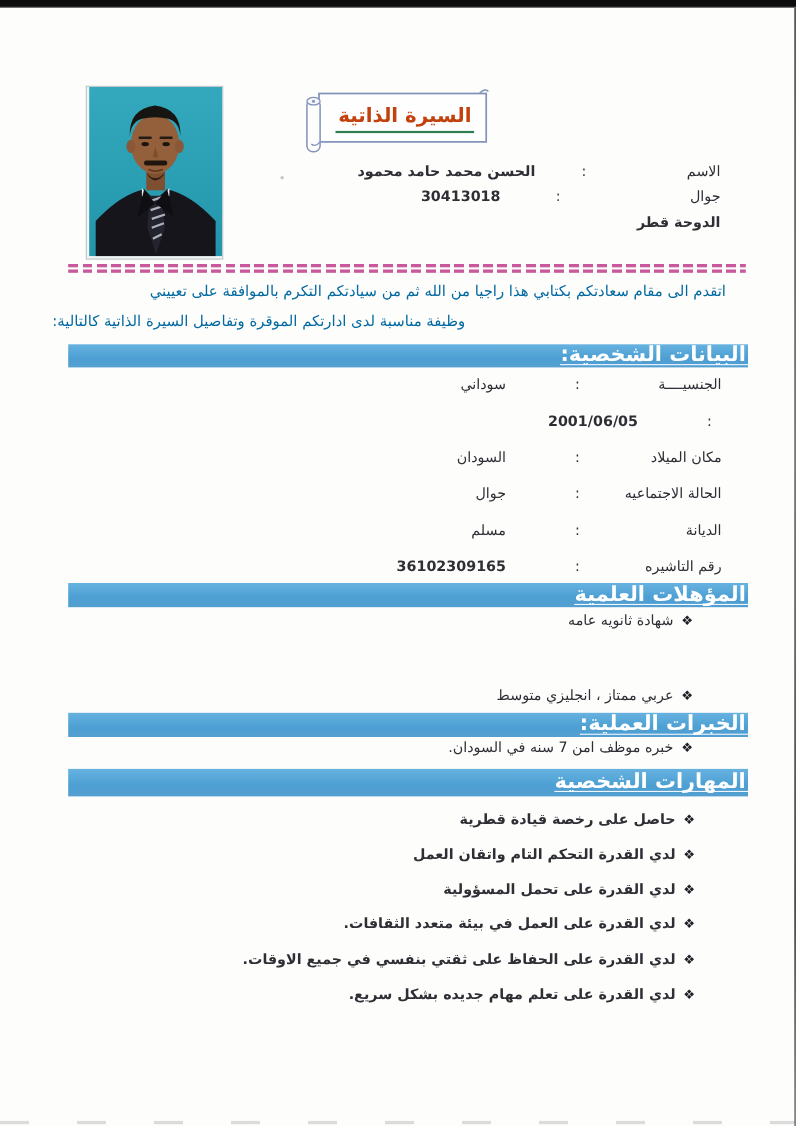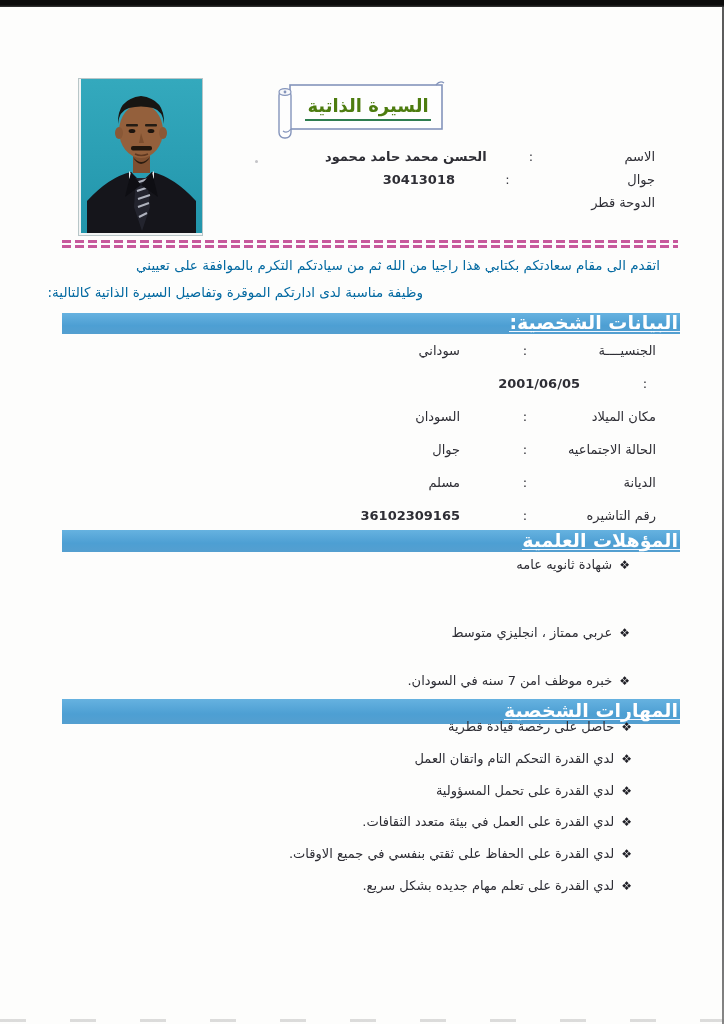--- a/index.html
+++ b/index.html
@@ -28,31 +28,31 @@
   .photo svg{display:block;}
 
   
   .banner{position:absolute;left:276px;top:80px;width:172px;height:64px;}
   .banner svg{position:absolute;left:0;top:0;}
   .banner-text{
     position:absolute;left:22px;top:8px;width:140px;height:40px;
     display:flex;align-items:center;justify-content:center;
   }
   .banner-text span{
-    font-size:18px;font-weight:bold;color:#4d7c0f;
+    font-size:18px;font-weight:bold;color:#c2410c;
     border-bottom:2px solid #2e7d4f;padding:0 2px 3px 2px;
   }
 
   
   .contact{position:absolute;top:146px;right:69px;width:330px;font-size:13px;}
   .c-row{display:flex;direction:rtl;height:23px;line-height:22px;}
   .c-label{width:95px;}
   .c-colon{width:105px;text-align:center;color:#3a3a42;}
   .c-value{flex:1;font-weight:bold;white-space:nowrap;}
-  .c-city{font-weight:normal;}
+  .c-city{font-weight:bold;}
 
   
   .separator{position:absolute;top:240px;left:62px;width:616px;height:9px;
     background-image:
       repeating-linear-gradient(90deg,#c7599c 0 9px,rgba(0,0,0,0) 9px 13px),
       repeating-linear-gradient(90deg,#c7599c 0 9px,rgba(0,0,0,0) 9px 13px);
     background-size:100% 3px,100% 3px;
     background-position:0 0,0 5px;
     background-repeat:no-repeat;
   }
@@ -83,21 +83,21 @@
   .f-value{flex:1;padding-right:54px;white-space:nowrap;}
   .num{font-weight:bold;}
 
   
   .bullet-line{position:absolute;right:94px;white-space:nowrap;font-size:13px;direction:rtl;}
   .glyph{font-size:12px;margin-left:7px;color:#1f1f26;}
   .b-qualif{top:557px;}
   .b-lang{top:625px;}
   .b-exp{top:673px;}
 
-  .skills-list{position:absolute;top:715px;right:92px;font-size:13px;direction:rtl;}
+  .skills-list{position:absolute;top:733px;right:92px;font-size:13px;direction:rtl;font-weight:bold;}
   .skill-item{height:31.8px;line-height:24px;white-space:nowrap;}
 </style>
 </head>
 <body>
 
 <div class="page">
 
   <div class="scan-top"></div>
   <div class="scan-right"></div>
   <div class="scan-bottom"></div>
@@ -219,20 +219,23 @@
     <span class="bar-title u">المؤهلات العلمية</span>
   </div>
   <div class="bullet-line b-qualif">
     <span class="glyph">❖</span><span>شهادة ثانويه عامه</span>
   </div>
 
   <div class="bullet-line b-lang">
     <span class="glyph">❖</span><span>عربي ممتاز ، انجليزي متوسط</span>
   </div>
 
+  <div class="section-bar bar-exp">
+    <span class="bar-title u">الخبرات العملية:</span>
+  </div>
   <div class="bullet-line b-exp">
     <span class="glyph">❖</span><span>خبره موظف امن 7 سنه في السودان.</span>
   </div>
 
   <div class="section-bar bar-skills">
     <span class="bar-title u">المهارات الشخصية</span>
   </div>
   <div class="skills-list">
     <div class="skill-item">
       <span class="glyph">❖</span><span>حاصل على رخصة قيادة قطرية</span>

